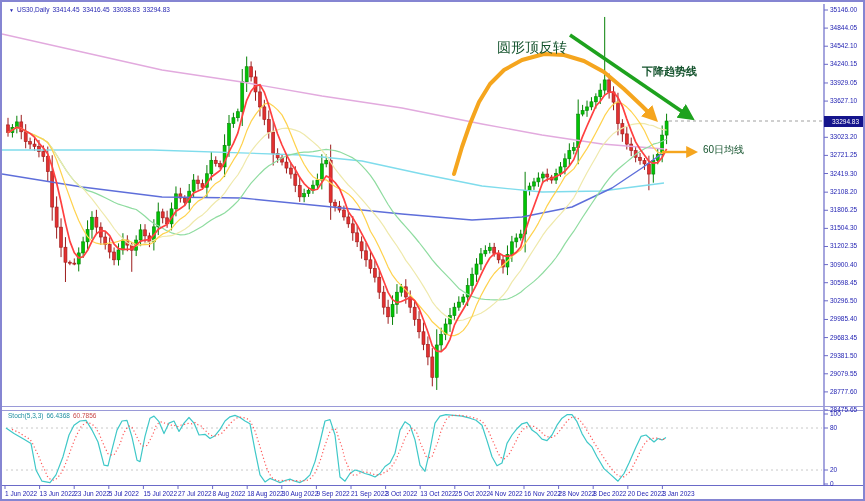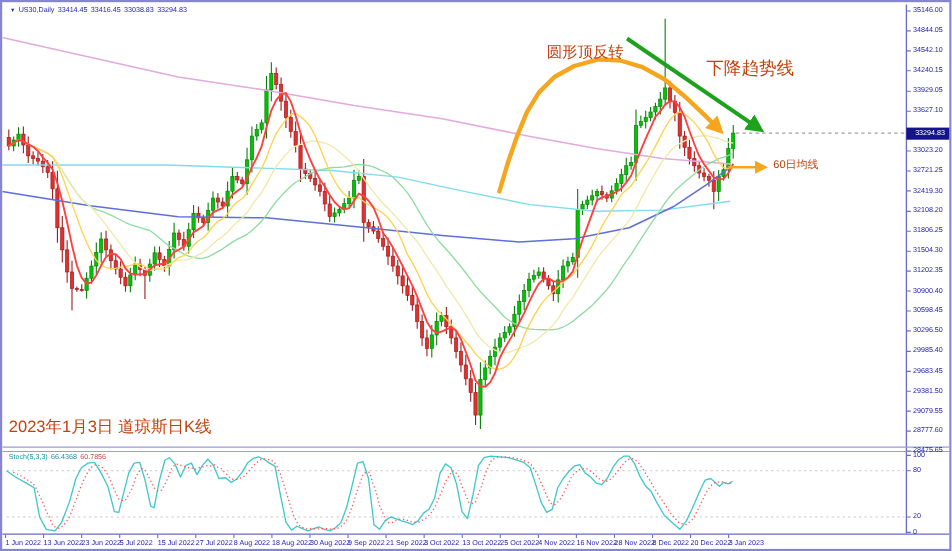--- a/index.html
+++ b/index.html
@@ -8,25 +8,25 @@
     background:#ffffff;border:2px solid #8585d2;overflow:hidden;
     font-family:"Liberation Sans",sans-serif;
   }
   svg.chart{position:absolute;left:0;top:0;}
   .quote{
     position:absolute;left:7px;top:4px;font-size:6.5px;line-height:8px;
     color:#2626b2;display:flex;gap:3px;align-items:center;z-index:5;
   }
   .quote .dd{font-size:5px;color:#2626b2;}
   .cn{
-    position:absolute;color:#c2410c;z-index:6;white-space:nowrap;
+    position:absolute;color:#14532d;z-index:6;white-space:nowrap;
     font-family:"Liberation Sans",sans-serif;
   }
   .cn.roundtop{left:495px;top:37px;font-size:14px;}
-  .cn.downtrend{left:640px;top:50px;font-size:16px;}
+  .cn.downtrend{left:640px;top:62px;font-size:11px;font-weight:bold;}
   .cn.ma60{left:701px;top:141px;font-size:10px;}
   .cn.caption{left:6px;top:377px;font-size:15px;}
   .stochlab{
     position:absolute;left:6px;top:410px;font-size:6.5px;z-index:5;
     color:#1f8fa0;display:flex;gap:3px;
   }
   .stochlab .dval{color:#c84848;}
   .axis-label{
     position:absolute;font-size:6.5px;line-height:8px;color:#1c1cb0;
     white-space:nowrap;z-index:4;
@@ -442,21 +442,20 @@
     <span>US30,Daily</span>
     <span>33414.45</span>
     <span>33416.45</span>
     <span>33038.83</span>
     <span>33294.83</span>
   </div>
 
   <div class="cn roundtop">圆形顶反转</div>
   <div class="cn downtrend">下降趋势线</div>
   <div class="cn ma60">60日均线</div>
-  <div class="cn caption">2023年1月3日 道琼斯日K线</div>
 
   <div class="stochlab">
     <span>Stoch(5,3,3)</span>
     <span>66.4368</span>
     <span class="dval">60.7856</span>
   </div>
 
   <div class="labels-layer" id="price-labels">
       <div class="axis-label" style="left: 828px; top: 4px;">35146.00</div>
       <div class="axis-label" style="left: 828px; top: 22.107px;">34844.05</div>

